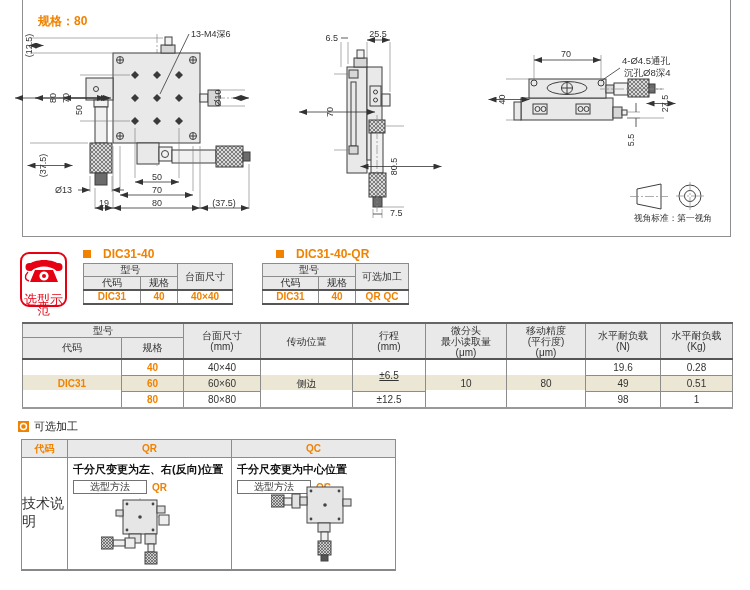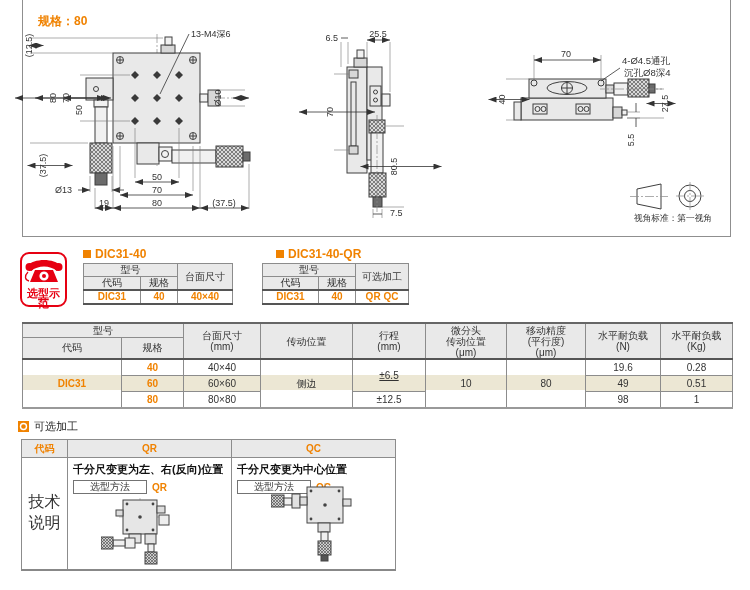--- a/index.html
+++ b/index.html
@@ -19,23 +19,23 @@
   .pl{stroke:#3f3f3f;stroke-width:1;fill:#e9e9e9;}
   .lf{stroke:#3f3f3f;stroke-width:1;fill:#f1f1f1;}
   .mf{stroke:#3f3f3f;stroke-width:1;fill:#d7d7d7;}
   .df{stroke:#3f3f3f;stroke-width:1;fill:#6b6b6b;}
   .cl{stroke:#8a8a8a;stroke-width:0.7;stroke-dasharray:9 2 2 2;fill:none;}
   .dl{stroke:#333;stroke-width:0.8;}
   .el{stroke:#777;stroke-width:0.6;}
   
   #badge{left:20px;top:252px;width:47px;height:55px;border:2px solid var(--red);border-radius:9px;
          text-align:center;padding-top:2px;background:#fff;}
-  .badge-label{color:var(--red);font-weight:bold;font-size:11px;line-height:10px;}
+  .badge-label{color:var(--red);font-weight:normal;font-size:13px;line-height:10px;margin-top:7px;}
   
-  .ex-title{font-size:12px;font-weight:bold;color:var(--orange);display:flex;align-items:center;gap:4px;height:14px;}
+  .ex-title{font-size:12px;font-weight:bold;color:var(--orange);display:flex;align-items:center;gap:12px;height:14px;}
   .bullet{width:8px;height:8px;background:var(--orange);display:inline-block;flex:none;}
   table.ex{border-collapse:collapse;table-layout:fixed;font-size:10px;text-align:center;
            border-top:1.5px solid #777;border-bottom:2px solid #555;}
   .ex th,.ex td{border:1px solid #8c8c8c;padding:0;height:12px;line-height:12px;overflow:hidden;}
   .ex th{background:var(--hdr);font-weight:normal;}
   .ex tr.vals td{border-top:2px solid #555;color:var(--orange);font-weight:bold;height:13px;}
   
   table.mt{border-collapse:collapse;table-layout:fixed;font-size:10px;text-align:center;
            border-top:2px solid #666;border-bottom:2px solid #999;}
   .mt th,.mt td{border:1px solid #8c8c8c;padding:0;overflow:hidden;}
@@ -46,21 +46,21 @@
   .hl{background:var(--beige);}
   .m3{background:linear-gradient(to bottom,#fff 0px,#fff 15px,var(--beige) 15px,var(--beige) 30px,#fff 30px);}
   .m2{background:linear-gradient(to bottom,#fff 0px,#fff 15px,var(--beige) 15px);text-decoration:underline;}
   
   .opt-title{left:18px;top:419px;display:flex;align-items:center;gap:5px;font-size:11px;color:#222;}
   table.opt{border-collapse:collapse;table-layout:fixed;font-size:10px;
             border-top:1.5px solid #777;border-bottom:2.5px solid #888;}
   .opt th,.opt td{border:1px solid #8c8c8c;padding:0;}
   .opt th{background:var(--hdr);color:var(--orange);font-weight:bold;height:18px;text-align:center;}
   .opt td{vertical-align:top;position:relative;height:112px;}
-  .opt td.rowlabel{vertical-align:middle;text-align:center;font-size:16px;}
+  .opt td.rowlabel{vertical-align:middle;text-align:left;font-size:14px;}
   .desc{font-weight:bold;font-size:11px;padding:4px 5px 0;color:#111;}
   .method{padding:3px 5px 0;font-size:10px;display:flex;align-items:center;}
   .tag{display:inline-block;border:1px solid #737373;padding:0 16px;line-height:12px;color:#333;}
   .mcode{color:var(--orange);font-weight:bold;margin-left:5px;}
 </style>
 </head>
 <body>
 
 <div class="page">
 
@@ -327,21 +327,21 @@
     </colgroup>
     <thead>
       <tr style="height:14px">
         <th colspan="2">型号</th>
         <th rowspan="2">台面尺寸
 (mm)</th>
         <th rowspan="2">传动位置</th>
         <th rowspan="2">行程
 (mm)</th>
         <th rowspan="2">微分头
-传动位置
+最小读取量
 (μm)</th>
         <th rowspan="2">移动精度
 (平行度)
 (μm)</th>
         <th rowspan="2">水平耐负载
 (N)</th>
         <th rowspan="2">水平耐负载
 (Kg)</th>
       </tr>
       <tr style="height:22px">

